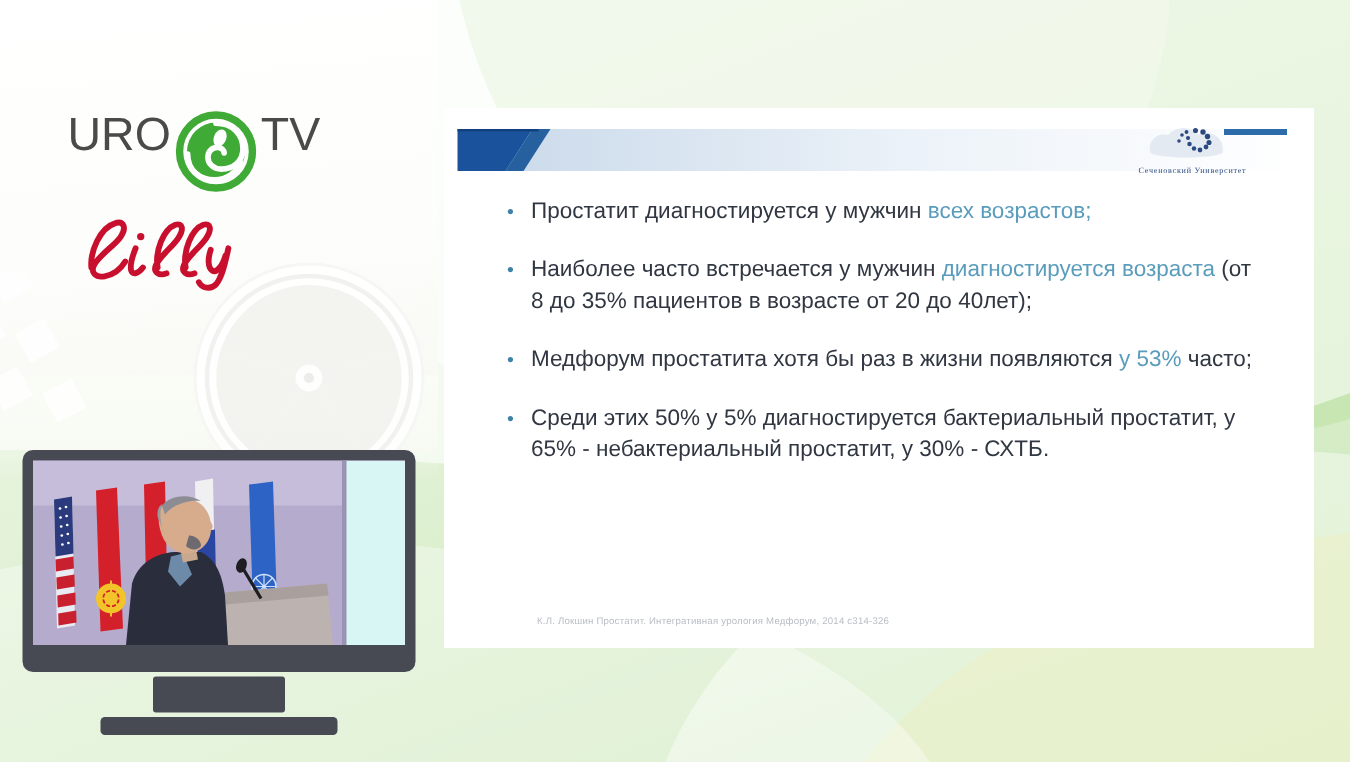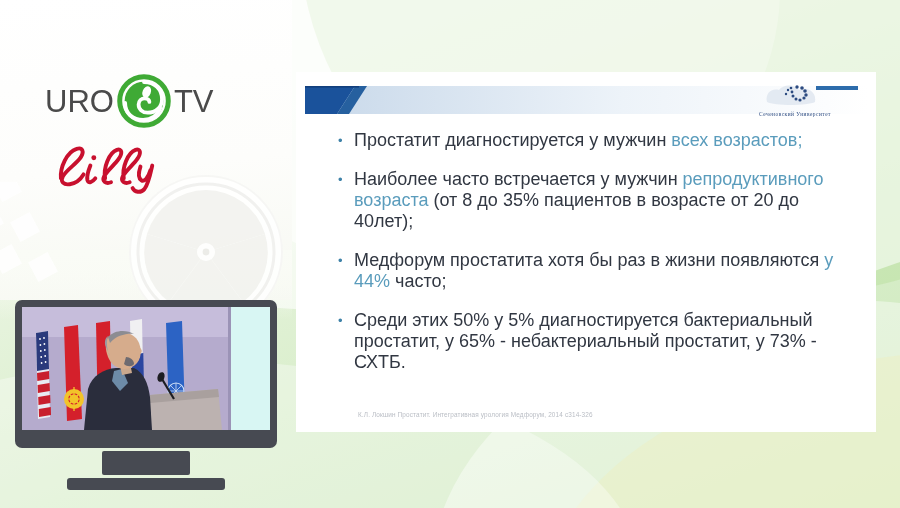--- a/index.html
+++ b/index.html
@@ -80,21 +80,20 @@
     width: 130px; height: 130px;
     pointer-events: none;
     opacity: 0.9;
   }
 
   
   #urotv {
     position: absolute;
     left: 45px; top: 74px;
     display: flex;
-    align-items: center;
     gap: 2px;
   }
   .urotv-word {
     font-family: "Liberation Sans", sans-serif;
     font-size: 31px;
     font-weight: 400;
     color: #4a4a4a;
     letter-spacing: 0px;
     line-height: 1;
   }
@@ -190,21 +189,21 @@
   .bullet-dot {
     flex: 0 0 auto;
     width: 16px;
     color: #3e82a8;
     font-size: 13px;
     line-height: 21px;
   }
   .bullet-text {
     flex: 1 1 auto;
     font-family: "Liberation Sans", sans-serif;
-    font-size: 18px;
+    font-size: 15px;
     line-height: 21px;
     color: #313742;
   }
   .hl { color: #5a9cbc; }
 
   
   #citation {
     position: absolute;
     left: 62px; bottom: 14px;
     font-family: "Liberation Sans", sans-serif;
@@ -395,28 +394,28 @@
       <div id="sechenov-name">Сеченовский Университет</div>
     </div>
 
     <div id="bullets">
         <div class="bullet">
           <span class="bullet-dot">•</span>
           <span class="bullet-text"><span>Простатит диагностируется у мужчин </span><span class="hl">всех возрастов;</span></span>
         </div>
         <div class="bullet">
           <span class="bullet-dot">•</span>
-          <span class="bullet-text"><span>Наиболее часто встречается у мужчин </span><span class="hl">репродуктивного возраста</span><span> (от 8 до 35% пациентов в возрасте от 20 до 40лет);</span></span>
+          <span class="bullet-text"><span>Наиболее часто встречается у мужчин </span><span class="hl">диагностируется возраста</span><span> (от 8 до 35% пациентов в возрасте от 20 до 40лет);</span></span>
         </div>
         <div class="bullet">
           <span class="bullet-dot">•</span>
-          <span class="bullet-text"><span>Медфорум простатита хотя бы раз в жизни появляются </span><span class="hl">у 44%</span><span> часто;</span></span>
+          <span class="bullet-text"><span>Медфорум простатита хотя бы раз в жизни появляются </span><span class="hl">у 53%</span><span> часто;</span></span>
         </div>
         <div class="bullet">
           <span class="bullet-dot">•</span>
-          <span class="bullet-text"><span>Среди этих 50% у 5% диагностируется бактериальный простатит, у 65% - небактериальный простатит, у 73% - СХТБ.</span></span>
+          <span class="bullet-text"><span>Среди этих 50% у 5% диагностируется бактериальный простатит, у 65% - небактериальный простатит, у 30% - СХТБ.</span></span>
         </div>
       </div>
 
     <div id="citation">К.Л. Локшин Простатит. Интегративная урология Медфорум, 2014 с314-326</div>
   </div>
 
 </div>
 
 </body></html>

